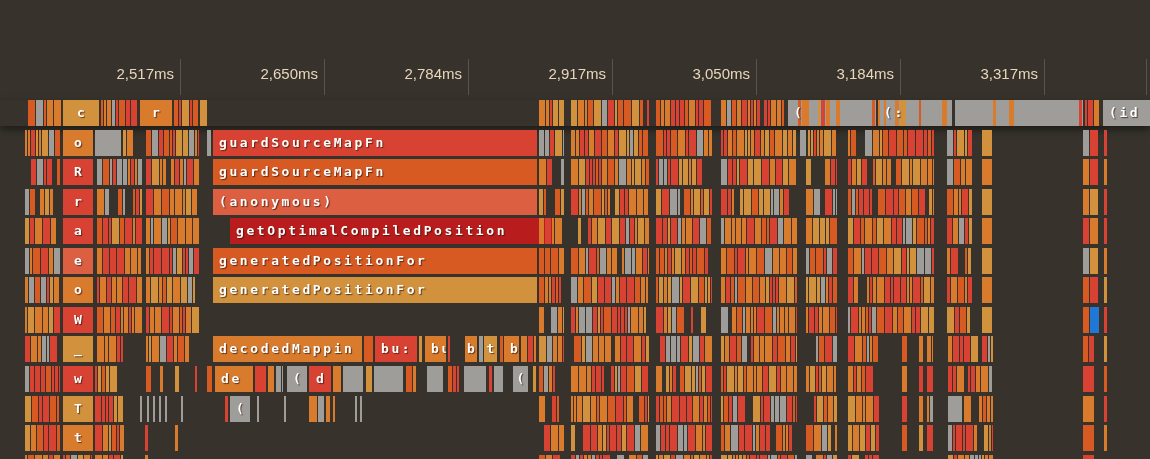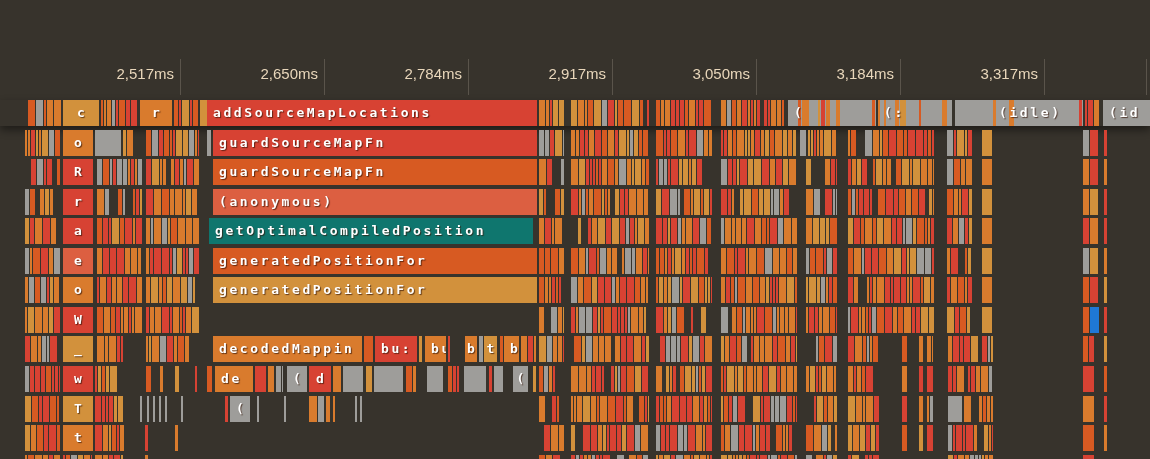--- a/index.html
+++ b/index.html
@@ -69,23 +69,20 @@
           <span class="lbl ctr">r</span>
         </div>
         <div class="seg" style="left: 174px; width: 26px;">
           <i style="left: 0px; width: 4px; background: rgb(215, 90, 34);"></i>
           <i style="left: 5px; width: 2px; background: rgb(215, 66, 51);"></i>
           <i style="left: 8px; width: 7px; background: rgb(210, 145, 60);"></i>
           <i style="left: 16px; width: 2px; background: rgb(215, 66, 51);"></i>
           <i style="left: 19px; width: 5px; background: rgb(215, 90, 34);"></i>
         </div>
         <div class="seg" style="left: 200px; width: 7px; background: rgb(210, 145, 60);"></div>
-        <div class="seg" style="left: 207px; width: 330px; background: rgb(215, 66, 51);">
-          <span class="lbl">addSourceMapLocations</span>
-        </div>
         <div class="seg" style="left: 539px; width: 26px;">
           <i style="left: 0px; width: 6px; background: rgb(217, 123, 45);"></i>
           <i style="left: 7px; width: 3px; background: rgb(217, 123, 45);"></i>
           <i style="left: 11px; width: 2px; background: rgb(215, 66, 51);"></i>
           <i style="left: 14px; width: 5px; background: rgb(210, 145, 60);"></i>
           <i style="left: 20px; width: 5px; background: rgb(210, 145, 60);"></i>
         </div>
         <div class="seg" style="left: 571px; width: 79px;">
           <i style="left: 0px; width: 6px; background: rgb(210, 145, 60);"></i>
           <i style="left: 7px; width: 6px; background: rgb(217, 123, 45);"></i>
@@ -150,21 +147,20 @@
           <i style="left: 17px; width: 4px; background: rgb(217, 123, 45);"></i>
           <i style="left: 22px; width: 6px; background: rgb(210, 145, 60);"></i>
           <i style="left: 41px; width: 2px; background: rgb(215, 90, 34);"></i>
           <i style="left: 64px; width: 5px; background: rgb(217, 123, 45);"></i>
           <span class="lbl">(:</span>
         </div>
         <div class="seg" style="left: 955px; width: 128px; background: rgb(158, 157, 154);">
           <i style="left: 38px; width: 3px; background: rgb(217, 123, 45);"></i>
           <i style="left: 54px; width: 5px; background: rgb(217, 123, 45);"></i>
           <i style="left: 124px; width: 3px; background: rgb(215, 66, 51);"></i>
-          <span class="lbl" style="padding-left: 44px;">(idle)</span>
         </div>
         <div class="seg" style="left: 1085px; width: 15px;">
           <i style="left: 0px; width: 2px; background: rgb(215, 66, 51);"></i>
           <i style="left: 3px; width: 5px; background: rgb(215, 66, 51);"></i>
           <i style="left: 9px; width: 5px; background: rgb(217, 123, 45);"></i>
         </div>
         <div class="seg" style="left: 1103px; width: 47px; background: rgb(158, 157, 154);">
           <span class="lbl">(id</span>
         </div>
       </div>
@@ -560,21 +556,21 @@
           <i style="left: 0px; width: 4px; background: rgb(217, 123, 45);"></i>
           <i style="left: 5px; width: 2px; background: rgb(158, 157, 154);"></i>
           <i style="left: 8px; width: 7px; background: rgb(217, 123, 45);"></i>
           <i style="left: 16px; width: 5px; background: rgb(158, 157, 154);"></i>
           <i style="left: 22px; width: 2px; background: rgb(210, 145, 60);"></i>
           <i style="left: 25px; width: 6px; background: rgb(215, 90, 34);"></i>
           <i style="left: 32px; width: 7px; background: rgb(217, 123, 45);"></i>
           <i style="left: 40px; width: 6px; background: rgb(217, 123, 45);"></i>
           <i style="left: 47px; width: 6px; background: rgb(217, 123, 45);"></i>
         </div>
-        <div class="seg" style="left: 209px; width: 324px; background: #0f766e;">
+        <div class="seg" style="left: 230px; width: 324px; background: #b91c1c;">
           <span class="lbl">getOptimalCompiledPosition</span>
         </div>
         <div class="seg" style="left: 539px; width: 26px;">
           <i style="left: 0px; width: 5px; background: rgb(217, 123, 45);"></i>
           <i style="left: 6px; width: 6px; background: rgb(215, 66, 51);"></i>
           <i style="left: 13px; width: 2px; background: rgb(217, 123, 45);"></i>
           <i style="left: 16px; width: 7px; background: rgb(217, 123, 45);"></i>
         </div>
         <div class="seg" style="left: 571px; width: 79px;">
           <i style="left: 7px; width: 3px; background: rgb(210, 145, 60);"></i>

